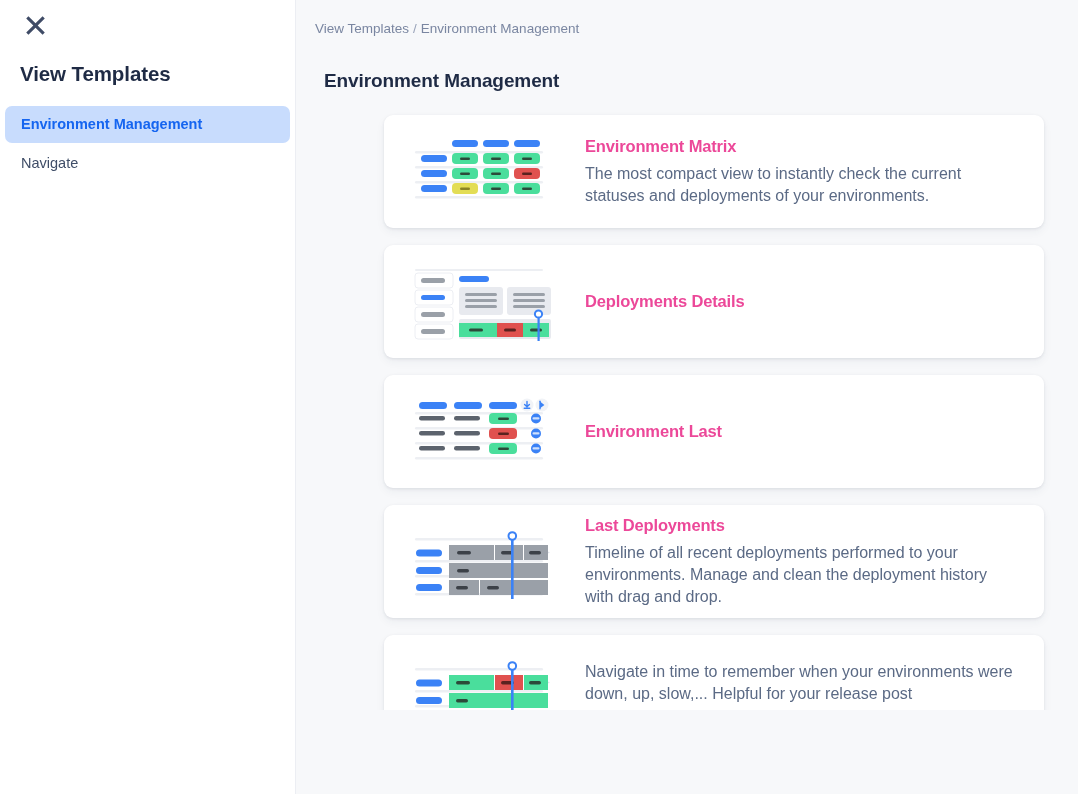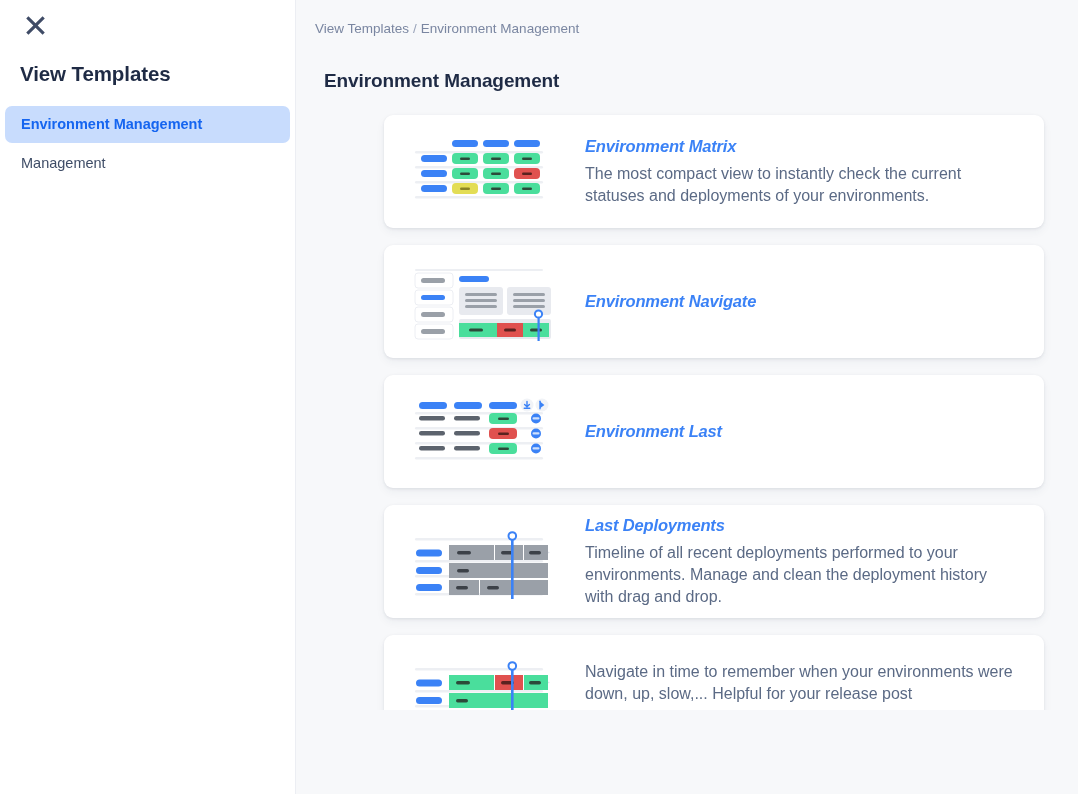--- a/index.html
+++ b/index.html
@@ -136,24 +136,23 @@
     margin-right: 32px;
     position: relative;
   }
   .card-thumb svg { display: block; }
 
   .card-body { flex: 1; padding-right: 10px; }
 
   .card-title {
     font-size: 16.5px;
     font-weight: bold;
-    color: #3b82f6;
+    color: #ec4899;
     line-height: 1.25;
     letter-spacing: -0.15px;
-    font-style: italic;
   }
 
   .card-desc {
     font-size: 16px;
     color: #5b6a85;
     line-height: 1.38;
     margin-top: 6px;
     max-width: 470px;
   }
 </style>
@@ -167,21 +166,21 @@
     <button class="close-btn" aria-label="close">
       <svg width="25" height="25" viewBox="0 0 24 24">
         <path d="M5.2 3.1 L3.1 5.2 L9.9 12 L3.1 18.8 L5.2 20.9 L12 14.1 L18.8 20.9 L20.9 18.8 L14.1 12 L20.9 5.2 L18.8 3.1 L12 9.9 Z" fill="#3f4b66"></path>
       </svg>
     </button>
 
     <h1 class="sidebar-title">View Templates</h1>
 
     <nav class="nav">
       <a class="nav-item active">Environment Management</a>
-      <a class="nav-item">Management</a>
+      <a class="nav-item">Navigate</a>
     </nav>
   </aside>
 
   <section class="main">
 
     <div class="breadcrumb">
       <a class="crumb">View Templates</a><span class="sep">/</span><span class="crumb current">Environment Management</span>
     </div>
 
     <h2 class="page-title">Environment Management</h2>
@@ -264,21 +263,21 @@
             <rect x="86" y="60" width="26" height="14" fill="#e0514f"></rect>
             <rect x="93" y="65.5" width="12" height="3" rx="1.5" fill="#5a2220"></rect>
             <rect x="112" y="60" width="26" height="14" fill="#4ade9c"></rect>
             <rect x="119" y="65.5" width="12" height="3" rx="1.5" fill="#2c4a3a"></rect>
 
             <rect x="126.5" y="52" width="2.2" height="26" fill="#3b82f6"></rect>
             <circle cx="127.5" cy="51" r="3.6" fill="#ffffff" stroke="#3b82f6" stroke-width="2"></circle>
           </svg>
         </div>
         <div class="card-body">
-          <div class="card-title">Environment Navigate</div>
+          <div class="card-title">Deployments Details</div>
         </div>
       </div>
 
       <div class="card">
         <div class="card-thumb">
           <svg width="142" height="78" viewBox="0 0 142 78">
 
             <rect x="4" y="19" width="128" height="2.5" rx="1.2" fill="#edeff3"></rect>
             <rect x="4" y="34" width="128" height="2.5" rx="1.2" fill="#edeff3"></rect>
             <rect x="4" y="49" width="128" height="2.5" rx="1.2" fill="#edeff3"></rect>

